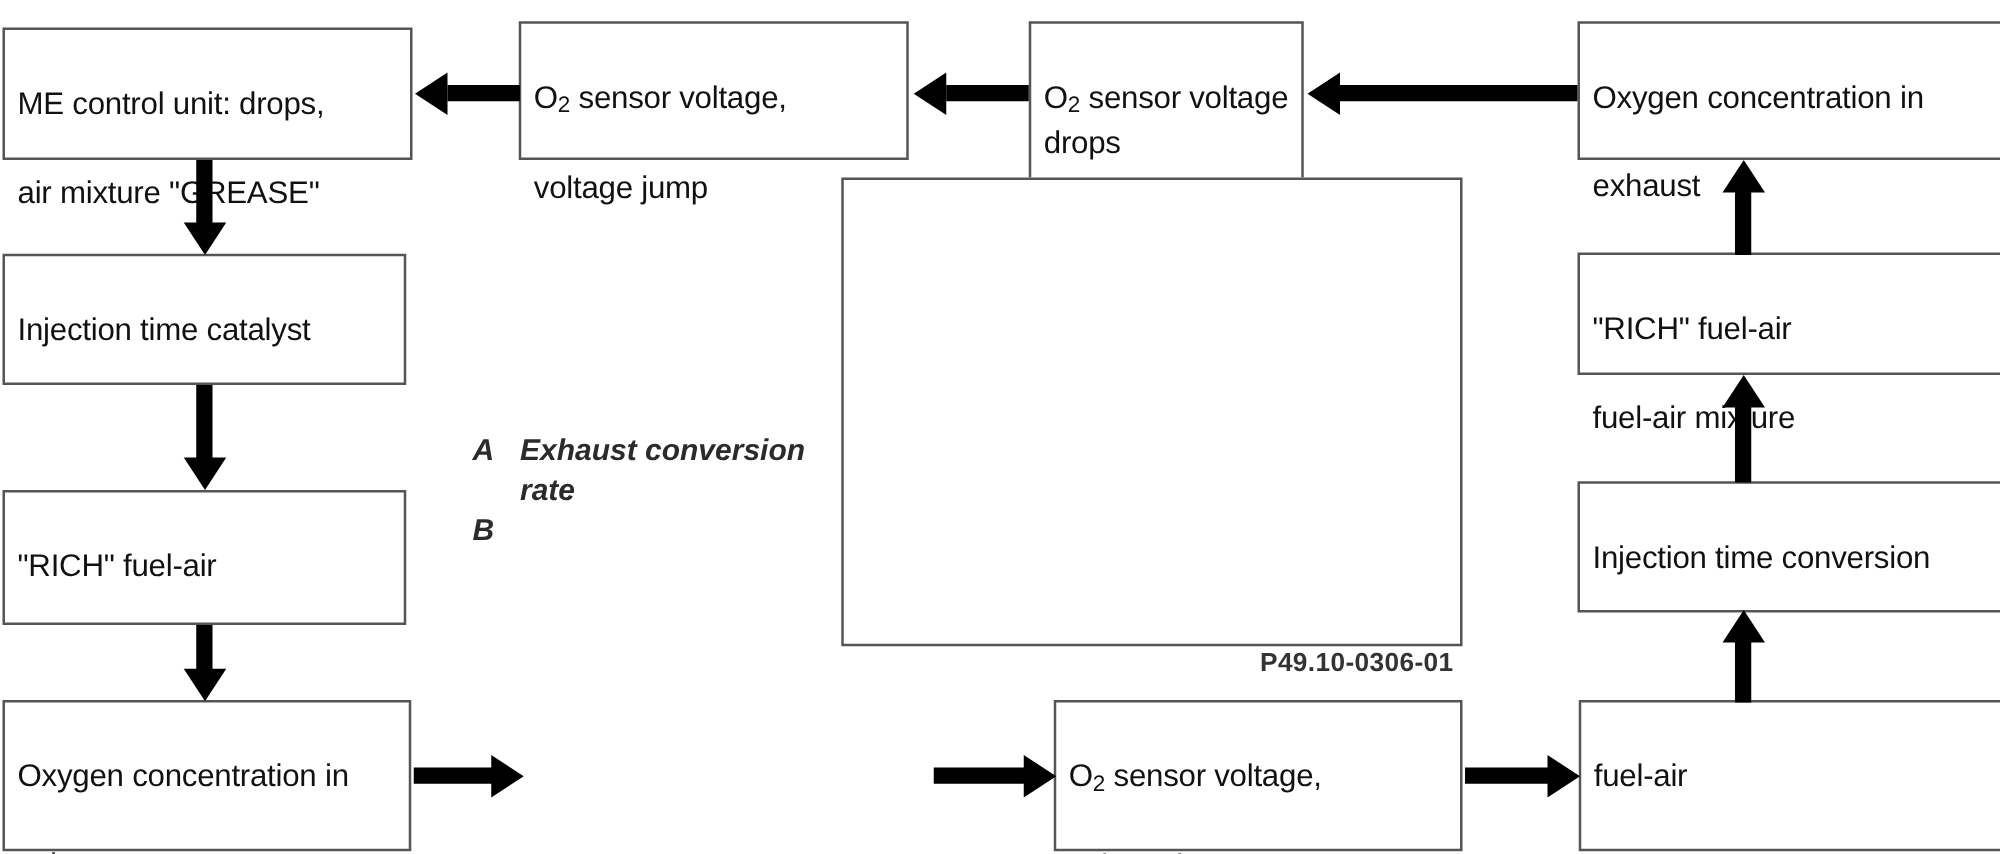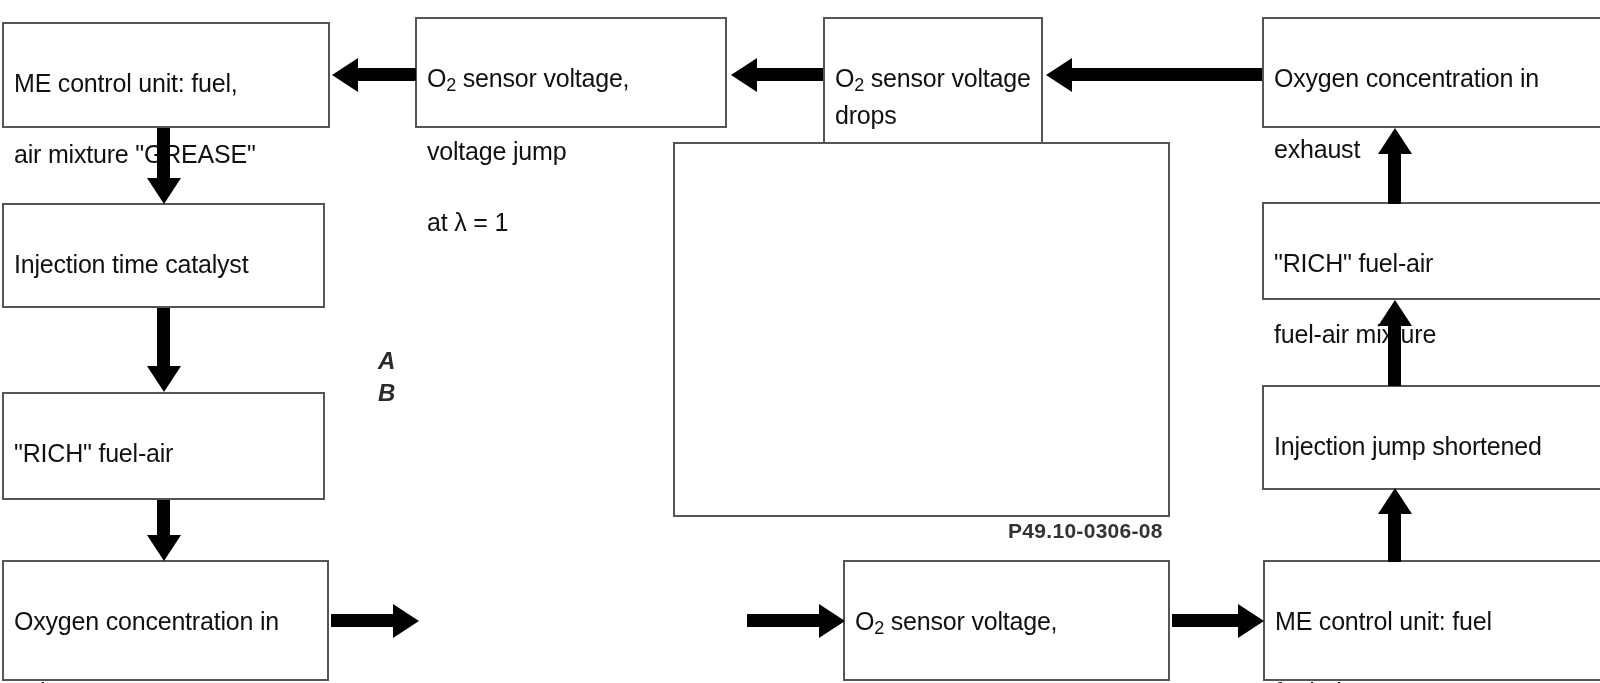--- a/index.html
+++ b/index.html
@@ -66,28 +66,27 @@
   .head-up{border-left:17px solid transparent;border-right:17px solid transparent;border-bottom:26px solid #000;}
 
   sub{font-size:0.72em;vertical-align:-0.22em;}
 </style>
 </head>
 <body>
 
 <div id="stage">
 
   <div class="box" style="left:2px;top:22px;width:328px;height:106px;">
-    <span class="ln">ME control unit: fuel,</span>
+    <span class="ln">ME control unit: drops,</span>
     <span class="ln">air  mixture "GREASE"</span>
   </div>
 
   <div class="box" style="left:415px;top:17px;width:312px;height:111px;">
     <span class="ln">O<sub>2</sub> sensor voltage,</span>
     <span class="ln">voltage jump</span>
-    <span class="ln">at λ = 1</span>
   </div>
 
   <div class="box" style="left:823px;top:17px;width:220px;height:131px;">
     <span class="ln">O<sub>2</sub> sensor voltage drops</span>
   </div>
 
   <div class="box" style="left:1262px;top:17px;width:340px;height:111px;">
     <span class="ln">Oxygen concentration in</span>
     <span class="ln">exhaust</span>
     <span class="ln">high</span>
@@ -108,41 +107,42 @@
   </div>
 
 
   <div class="box" style="left:843px;top:560px;width:327px;height:121px;">
     <span class="ln">O<sub>2</sub> sensor voltage,</span>
     <span class="ln">voltage jump</span>
     
   </div>
 
   <div class="box" style="left:1263px;top:560px;width:339px;height:121px;">
-    <span class="ln">ME control unit: fuel</span>
     <span class="ln">fuel-air</span>
     
   </div>
 
   <div class="box" style="left:1262px;top:202px;width:340px;height:98px;">
     <span class="ln">"RICH" fuel-air</span>
     <span class="ln">fuel-air mixture</span>
   </div>
 
   <div class="box" style="left:1262px;top:385px;width:340px;height:105px;">
-    <span class="ln">Injection jump shortened</span>
+    <span class="ln">Injection time conversion</span>
   </div>
 
   <div class="emptybox" style="left:673px;top:142px;width:497px;height:375px;"></div>
 
-  <div class="caption" style="left:1008px;top:519px;">P49.10-0306-08</div>
+  <div class="caption" style="left:1008px;top:519px;">P49.10-0306-01</div>
 
   <div class="legend" style="left:378px;top:345px;width:270px;">
     <div class="row">
       <span class="key">A</span>
+      <span class="txt">Exhaust conversion
+rate</span>
     </div>
     <div class="row">
       <span class="key">B</span>
     </div>
   </div>
 
   <div class="arrow" style="left:332px;top:58px;width:84px;height:34px;">
     <div class="shaft" style="left:26px;top:10px;width:58px;height:13px;"></div>
     <div class="head head-left" style="left:0;top:0;"></div>
   </div>

